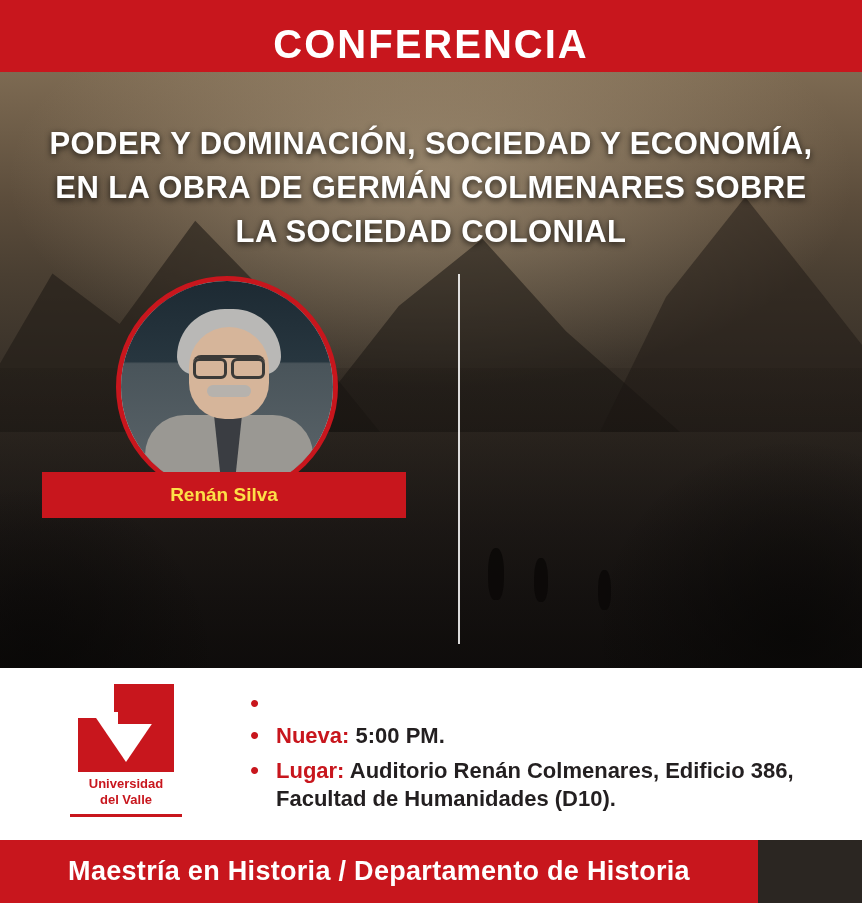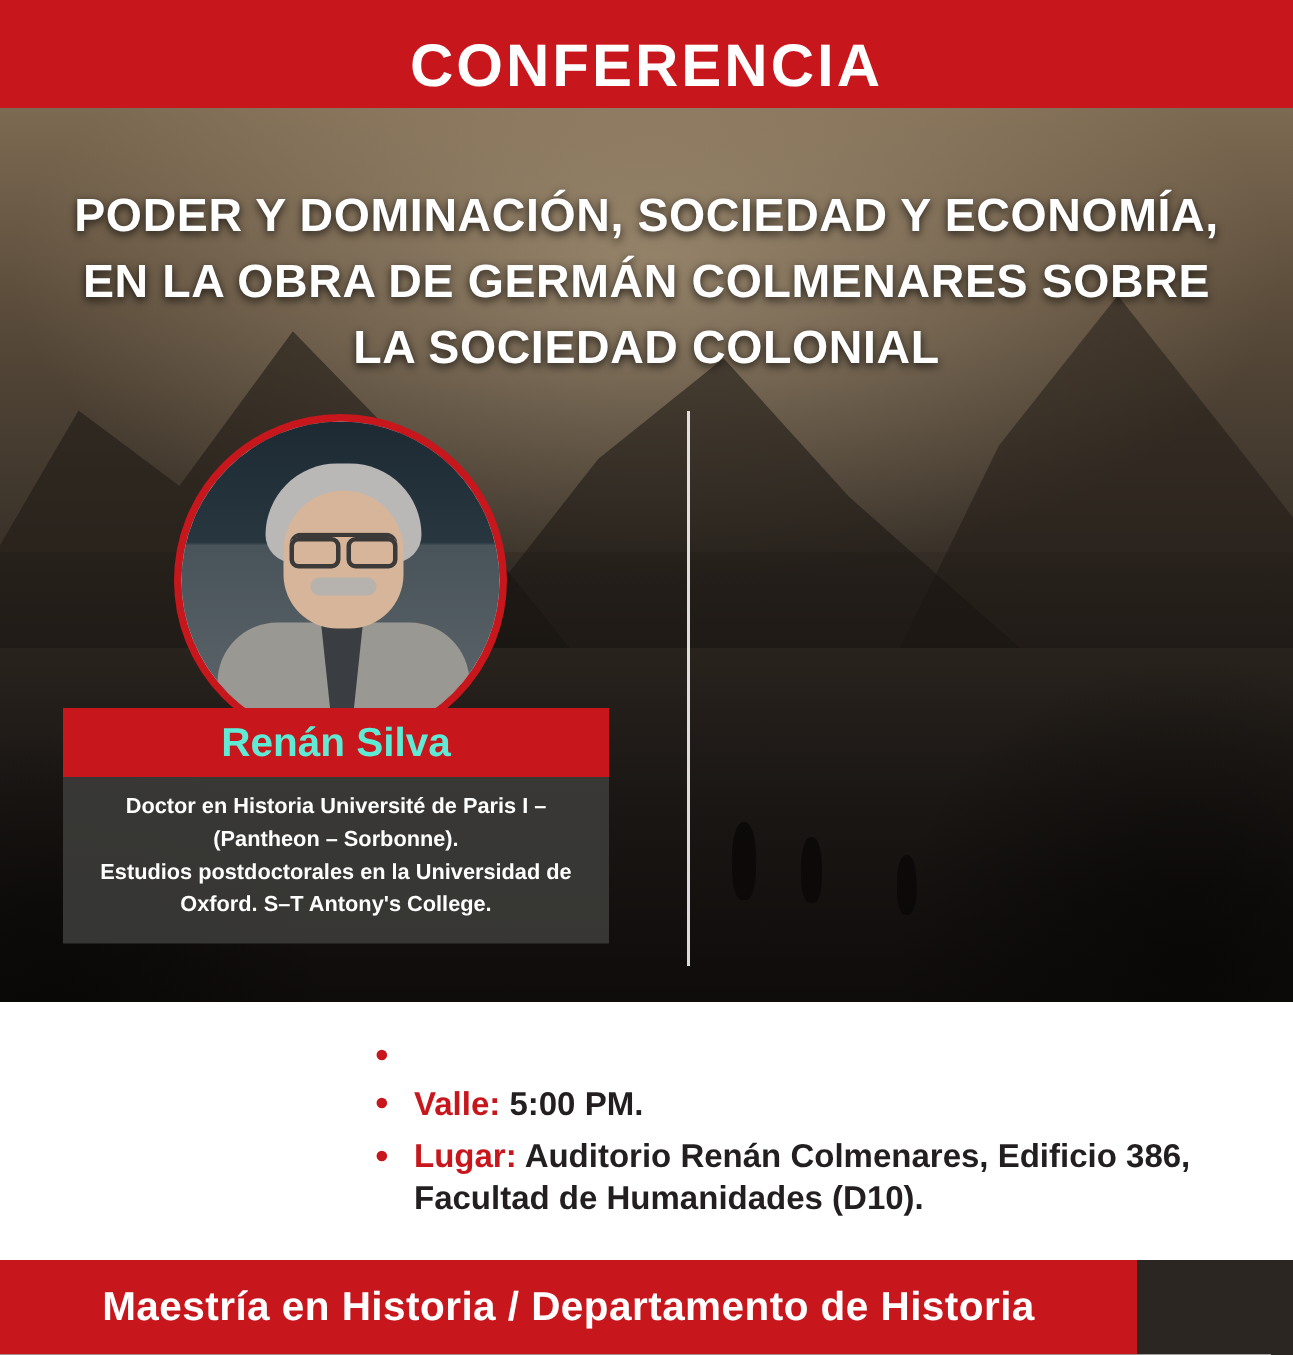--- a/index.html
+++ b/index.html
@@ -194,22 +194,22 @@
   .name-bar {
     position: absolute;
     left: 42px; top: 400px;
     width: 364px; height: 46px;
     background: #c8161d;
     display: flex;
     align-items: center;
     justify-content: center;
   }
   .name-bar .name {
-    color: #5eead4;
-    font-size: 27px;
+    color: #fde047;
+    font-size: 19px;
     font-weight: bold;
   }
   .bio-box {
     position: absolute;
     left: 42px; top: 446px;
     width: 364px;
     min-height: 110px;
     background: rgba(60,60,58,0.88);
     padding: 10px 14px 14px 14px;
     box-sizing: border-box;
@@ -363,39 +363,45 @@
       <div class="ph-shirt"></div>
       <div class="ph-hair"></div>
       <div class="ph-face"></div>
       <div class="ph-glass"></div>
       <div class="ph-mous"></div>
     </div>
 
     <div class="name-bar">
       <div class="name">Renán Silva</div>
     </div>
-    <div class="bio-box">
-      <div class="bio">Doctor en Historia Université de Paris I – (Pantheon – Sorbonne).
-Estudios postdoctorales en la Universidad de Oxford. S–T Antony's College.</div>
-    </div>
 
     <div class="v-divider"></div>
   </div>
 
   <div class="details">
 
+    <div class="logo">
+      <div class="logo-mark">
+        <div class="notch"></div>
+        <div class="tri"></div>
+        <div class="bar"></div>
+      </div>
+      <div class="logo-text">Universidad
+del Valle</div>
+      <div class="logo-underline"></div>
+    </div>
 
     <div class="info-list">
       <div class="info-item">
         <span class="bullet">•</span>
       </div>
       <div class="info-item">
         <span class="bullet">•</span>
         <span class="info-text">
-          <span class="lbl">Valle:</span>
+          <span class="lbl">Nueva:</span>
           <span>5:00 PM.</span>
         </span>
       </div>
       <div class="info-item">
         <span class="bullet">•</span>
         <span class="info-text">
           <span class="lbl">Lugar:</span>
           <span>Auditorio Renán Colmenares, Edificio 386, Facultad de Humanidades (D10).</span>
         </span>
       </div>

